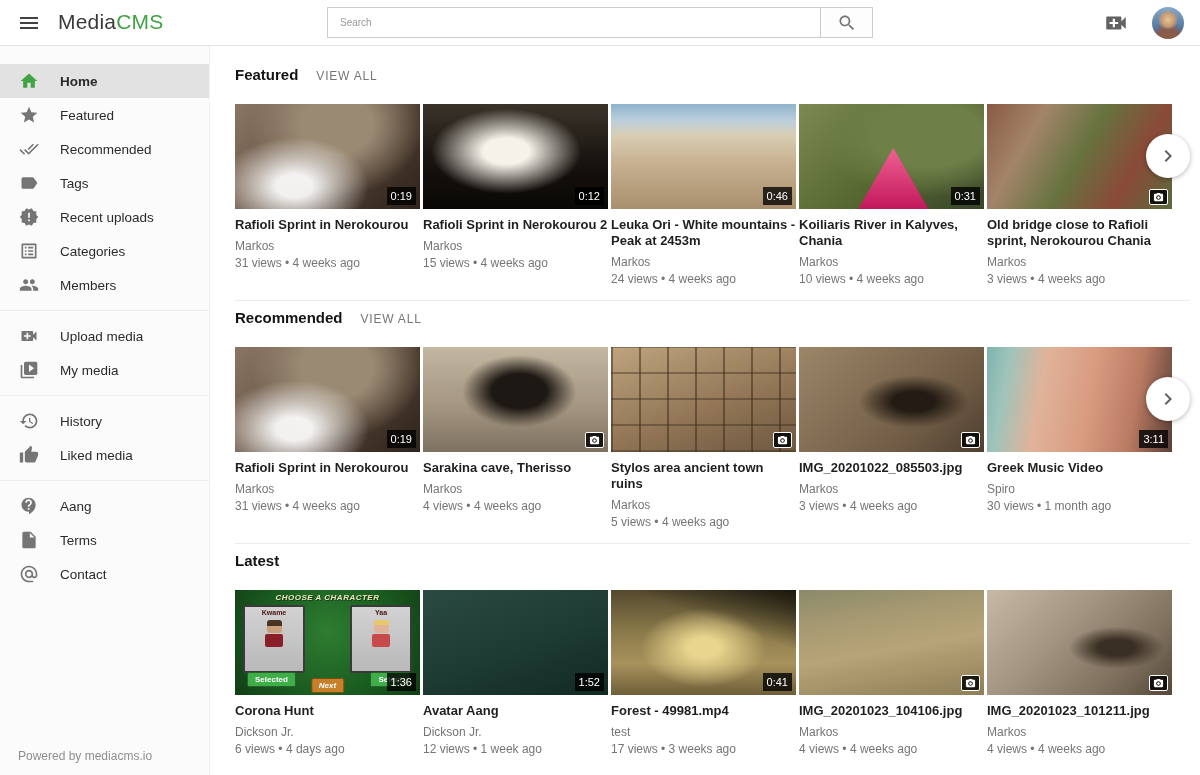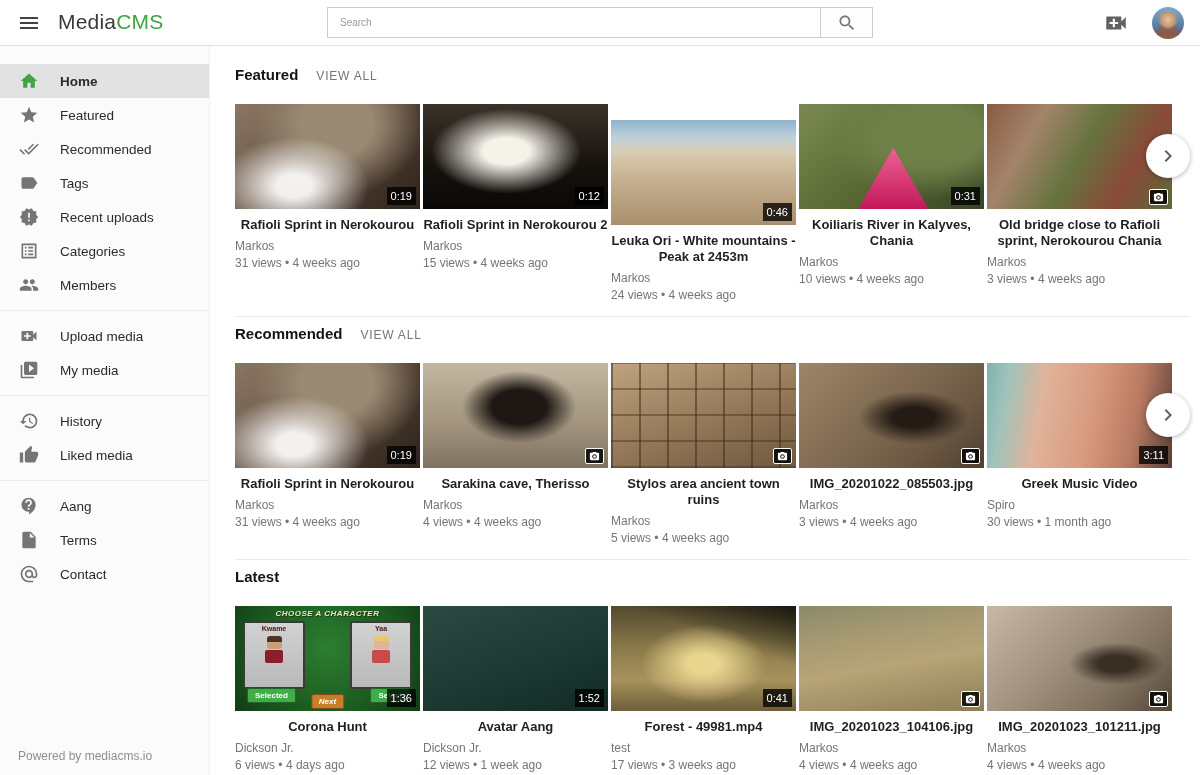--- a/index.html
+++ b/index.html
@@ -55,38 +55,38 @@
               text-decoration:none; cursor:pointer; }
   .card-row { display:flex; gap:3px; position:relative; width:965px; }
   .media-card { width:185px; flex:none; cursor:pointer; }
   .thumb { position:relative; width:185px; height:105px; background:#ddd; overflow:hidden; }
   .badge-duration { position:absolute; right:4px; bottom:4px; background:rgba(0,0,0,.78); color:#fff;
                     font-size:11px; font-weight:500; padding:3px 4px; border-radius:0; z-index:5; }
   .badge-photo { position:absolute; right:4px; bottom:4px; width:19px; height:16px; background:rgba(0,0,0,.82);
                  border:1px solid #fff; border-radius:2px; display:flex; align-items:center; justify-content:center; z-index:5; }
   .badge-photo svg { width:11px; height:11px; fill:#fff; }
   .card-title { margin-top:8px; font-size:13px; font-weight:bold; color:#1f1f1f; line-height:16px;
-                max-height:32px; overflow:hidden;text-align:center; }
+                max-height:32px; overflow:hidden; }
   .card-author { margin-top:6px; font-size:12px; color:#757575; }
   .card-meta { margin-top:3px; font-size:12px; color:#757575; }
   .row-next { position:absolute; right:10px; top:30px; width:44px; height:44px; border-radius:50%;
               background:#fff; border:none; box-shadow:0 1px 5px rgba(0,0,0,.3); cursor:pointer;
               display:flex; align-items:center; justify-content:center; z-index:8; }
   .row-next svg { width:24px; height:24px; fill:#616161; }
 
   
   .thumb-cave-waterfall { background:
       radial-gradient(ellipse at 32% 78%, rgba(255,255,255,.92) 0 10%, rgba(255,255,255,0) 42%),
       radial-gradient(ellipse at 55% 20%, #9a8a74 0 25%, rgba(0,0,0,0) 60%),
       linear-gradient(135deg,#8a7663 0%,#6e5a49 35%,#4a3a2e 65%,#2e241c 100%); }
   .thumb-dark-waterfall { background:
       radial-gradient(ellipse at 45% 45%, #f5f2ea 0 16%, rgba(245,242,234,0) 52%),
       linear-gradient(180deg,#3a332a 0%,#15110d 60%,#0a0806 100%); }
   .thumb-white-mountains { background:
-      linear-gradient(180deg,#8fb3cc 0%,#bcd0dc 16%,#d9cdb4 30%,#c7b291 55%,#a98f6d 100%); margin-top: 16px; }
+      linear-gradient(180deg,#8fb3cc 0%,#bcd0dc 16%,#d9cdb4 30%,#c7b291 55%,#a98f6d 100%); }
   .thumb-river-kayak { background:
       radial-gradient(ellipse at 70% 30%, #6f7f48 0 30%, rgba(0,0,0,0) 60%),
       linear-gradient(135deg,#7c8a52 0%,#55652f 55%,#37452a 100%); }
   .thumb-river-kayak::after { content:""; position:absolute; left:32%; bottom:0; width:38%; height:58%;
       background:linear-gradient(180deg,#f06292,#c2185b); clip-path:polygon(50% 0,100% 100%,0 100%); }
   .thumb-old-bridge { background:
       linear-gradient(120deg,#8a5a43 0%,#a3846a 25%,#66733f 50%,#8a4a38 75%,#5a6b3a 100%); }
   .thumb-sarakina-cave { background:
       radial-gradient(ellipse at 52% 42%, #1d1813 0 20%, rgba(29,24,19,0) 42%),
       linear-gradient(180deg,#c3b7a2 0%,#a1937e 60%,#7d7160 100%); }

